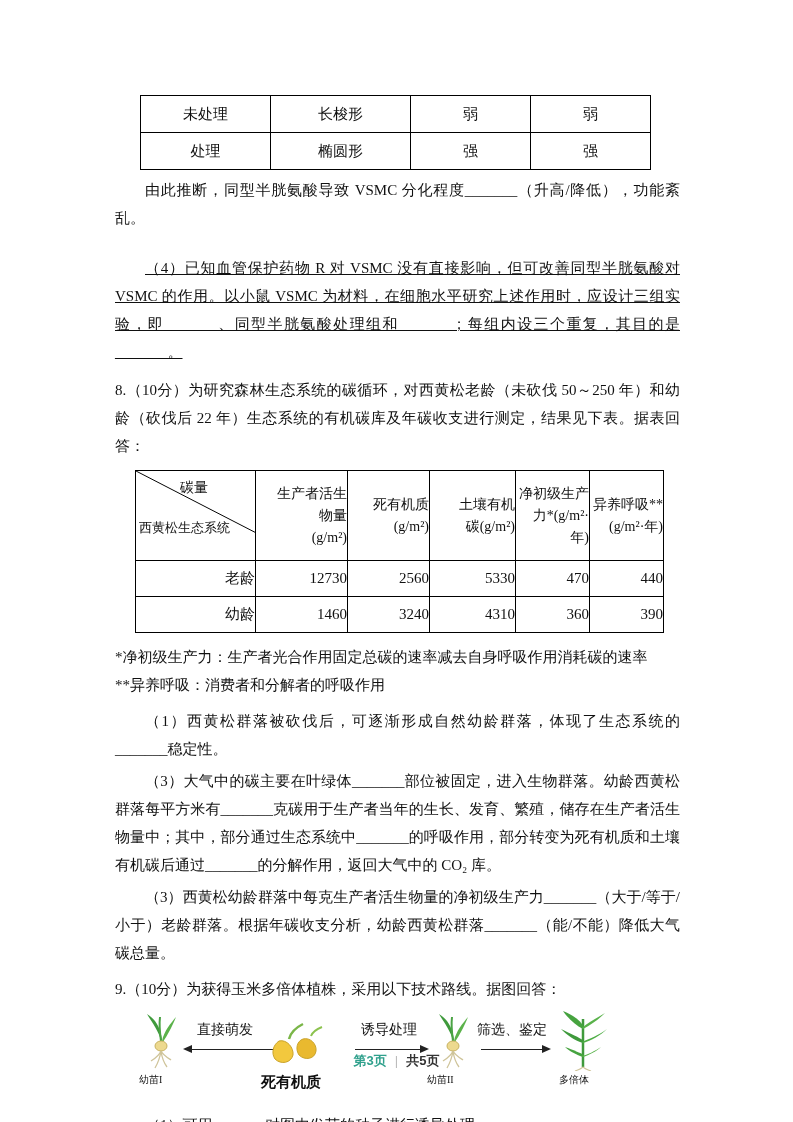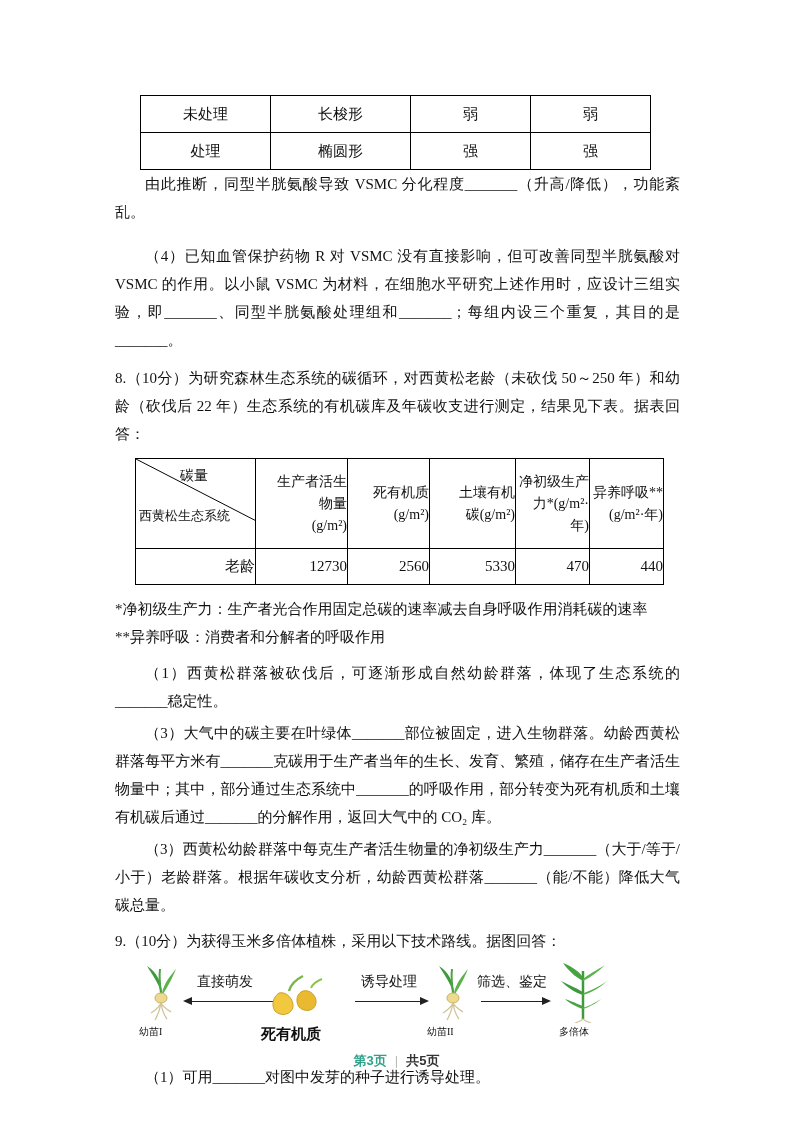--- a/index.html
+++ b/index.html
@@ -23,21 +23,21 @@
     color:#111111;
   }
   p.indent { text-indent:2em; }
 
   
   table.vsmc-table {
     border-collapse:collapse;
     table-layout:fixed;
     margin-left:25px;
     width:510px;
-    margin-bottom:0;
+    margin-bottom:6px;
     padding-left:17px;
   }
   table.vsmc-table td {
     border:1px solid #000;
     height:37px;
     text-align:center;
     vertical-align:middle;
     font-size:15px;
   }
 
@@ -55,21 +55,21 @@
     font-weight:normal;
     font-size:14px;
   }
   table.carbon-table th { height:90px; white-space:pre-line; line-height:22px; }
   table.carbon-table td { height:36px; font-size:15px; }
   th.corner { position:relative; padding:0; }
   th.corner svg.diag { position:absolute; left:0; top:0; width:100%; height:100%; }
   .corner-top    { position:absolute; top:6px;  left:44px; font-size:14px; }
   .corner-bottom { position:absolute; top:46px; left:3px;  font-size:13px; white-space:nowrap; }
 
-  .mt6 { margin-top:16px; } .mt8 { margin-top:8px; } .mt4 { margin-top:4px; } .mt10 { margin-top:10px; }
+  .mt6 { margin-top:22px;text-decoration:underline; } .mt8 { margin-top:8px; } .mt4 { margin-top:4px; } .mt10 { margin-top:10px; }
 
   
   .diagram { position:relative; height:98px; margin-top:6px; }
   .diagram .abs { position:absolute; }
   .flow-caption { font-size:10px; color:#111; white-space:nowrap; }
   .flow-caption.em { font-weight:bold; font-size:15px; }
   .arrow-label { font-size:14px; white-space:nowrap; }
   .arrow { position:absolute; border-top:1.5px solid #222; height:0; }
   .arrow .head-r {
     position:absolute; right:-2px; top:-5px; width:0; height:0;
@@ -155,20 +155,28 @@
 (g/m²·年)</th>
       </tr>
       <tr>
         <td>老龄</td>
         <td>12730</td>
         <td>2560</td>
         <td>5330</td>
         <td>470</td>
         <td>440</td>
       </tr>
+      <tr>
+        <td>幼龄</td>
+        <td>1460</td>
+        <td>3240</td>
+        <td>4310</td>
+        <td>360</td>
+        <td>390</td>
+      </tr>
     </tbody>
       </table>
 
     <p class="para">*净初级生产力：生产者光合作用固定总碳的速率减去自身呼吸作用消耗碳的速率</p>
     <p class="para">**异养呼吸：消费者和分解者的呼吸作用</p>
     <p class="para indent mt8">（1）西黄松群落被砍伐后，可逐渐形成自然幼龄群落，体现了生态系统的_______稳定性。</p>
     <p class="para indent mt4">（3）大气中的碳主要在叶绿体_______部位被固定，进入生物群落。幼龄西黄松群落每平方米有_______克碳用于生产者当年的生长、发育、繁殖，储存在生产者活生物量中；其中，部分通过生态系统中_______的呼吸作用，部分转变为死有机质和土壤有机碳后通过_______的分解作用，返回大气中的 CO₂ 库。</p>
     <p class="para indent mt4">（3）西黄松幼龄群落中每克生产者活生物量的净初级生产力_______（大于/等于/小于）老龄群落。根据年碳收支分析，幼龄西黄松群落_______（能/不能）降低大气碳总量。</p>
     <p class="para mt8">9.（10分）为获得玉米多倍体植株，采用以下技术路线。据图回答：</p>
 

